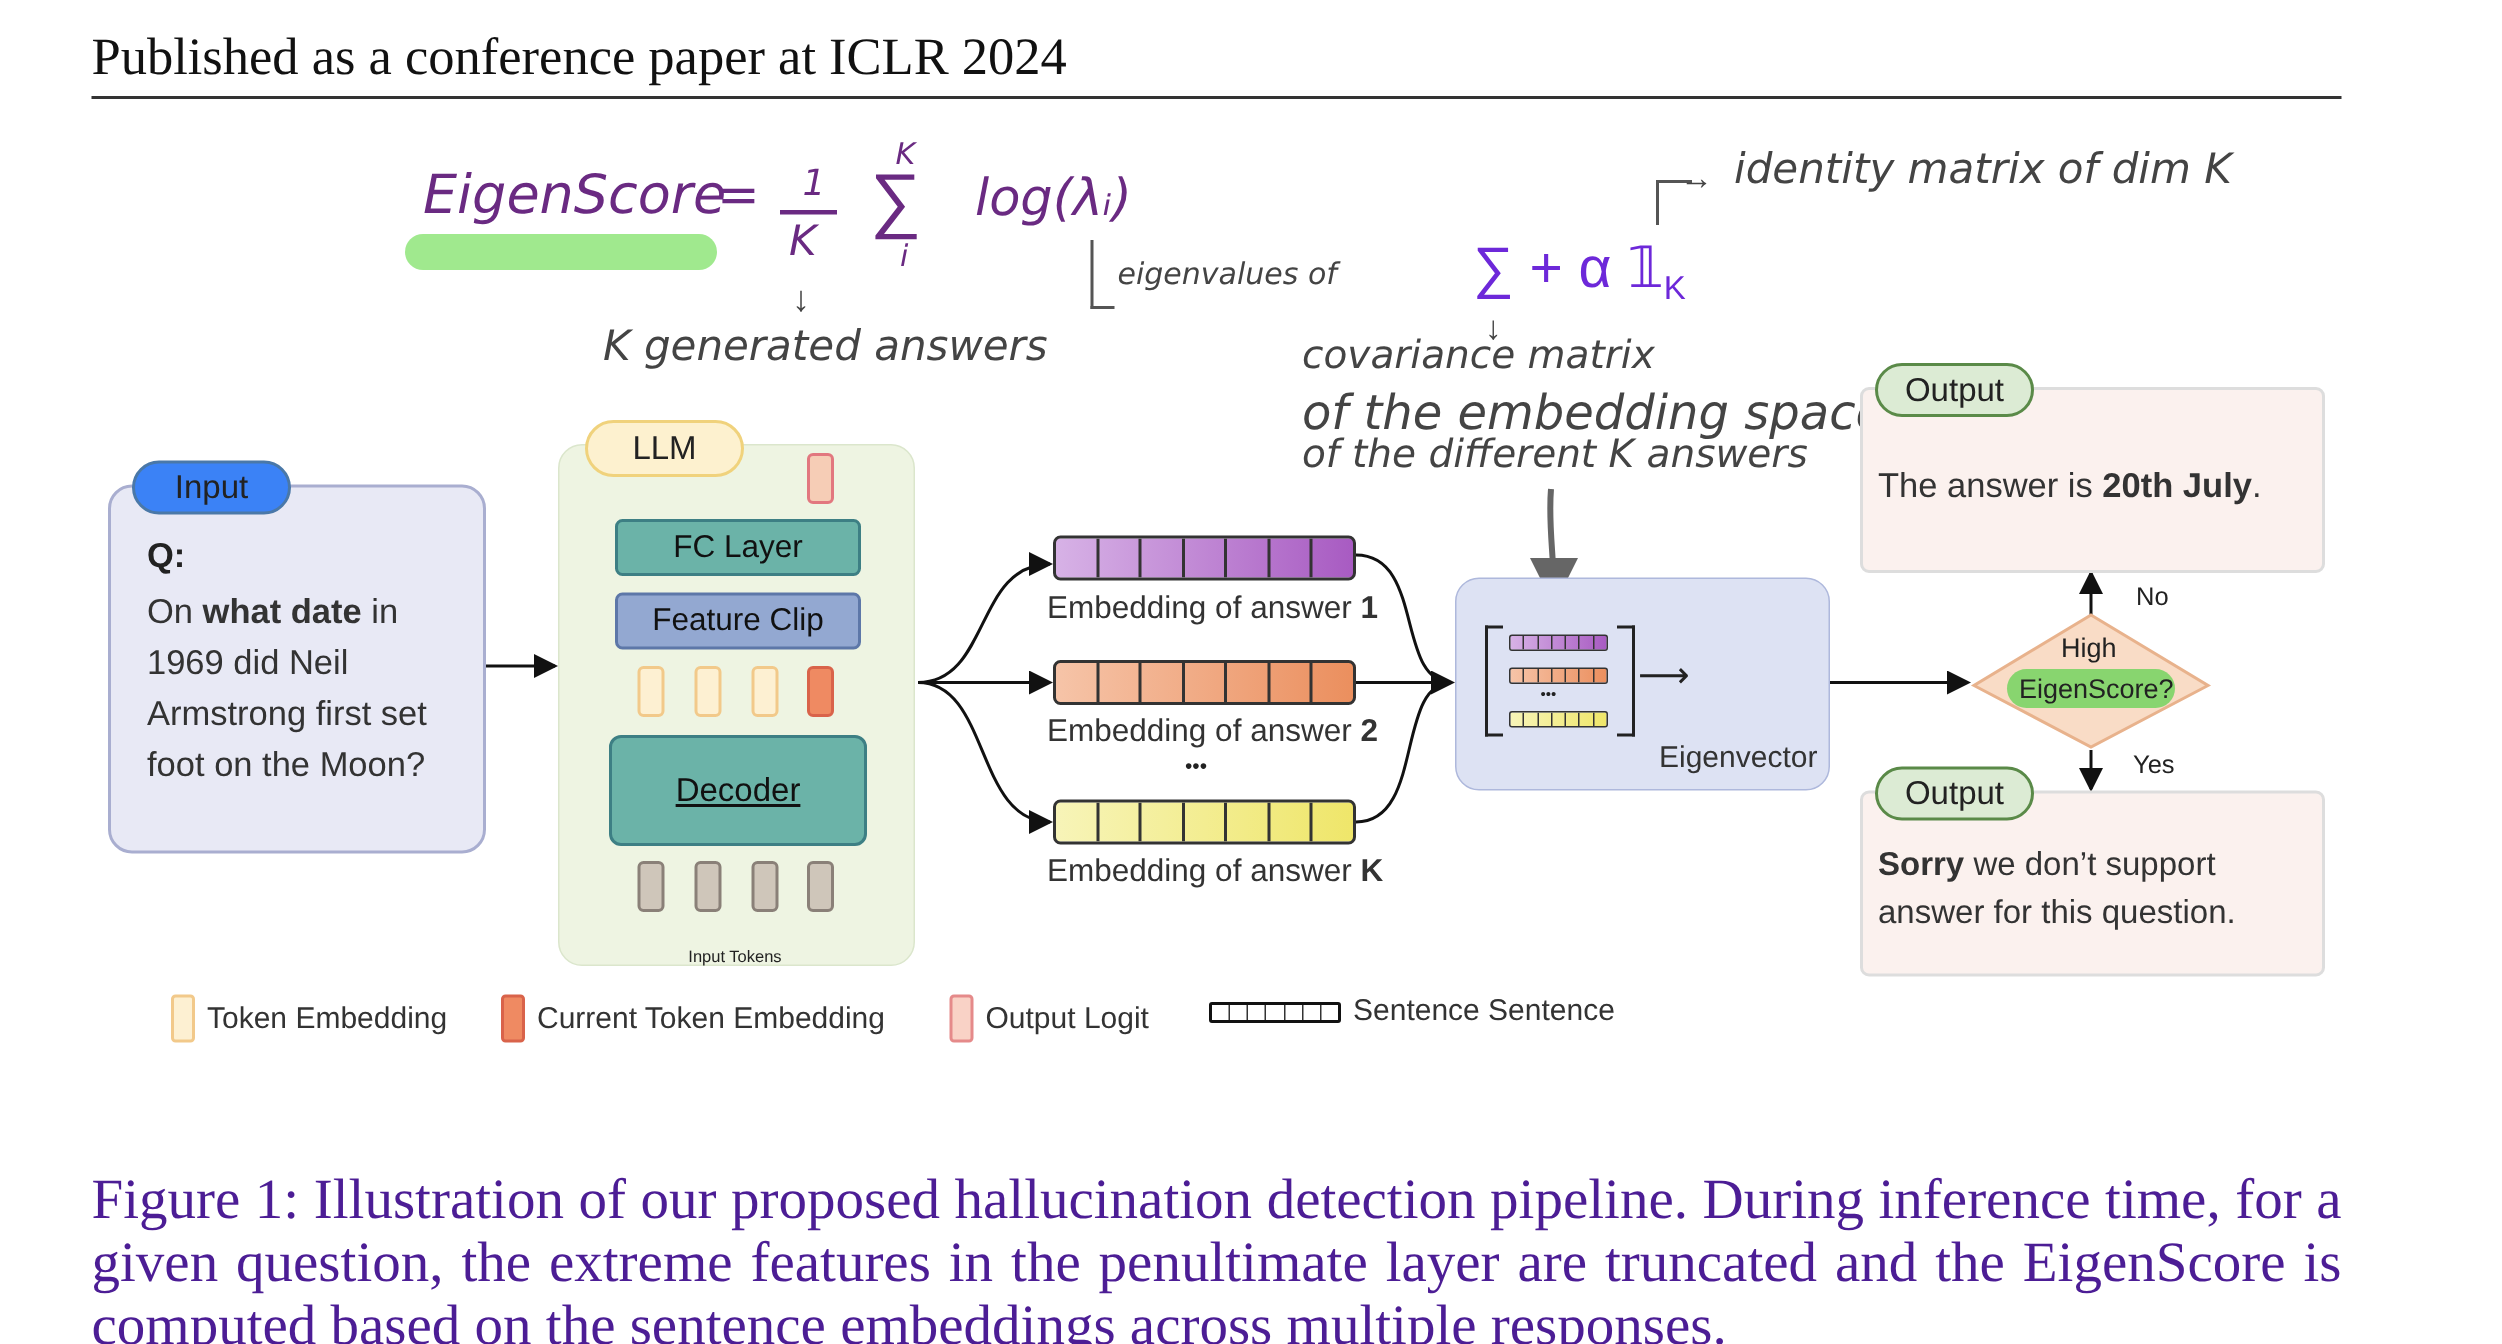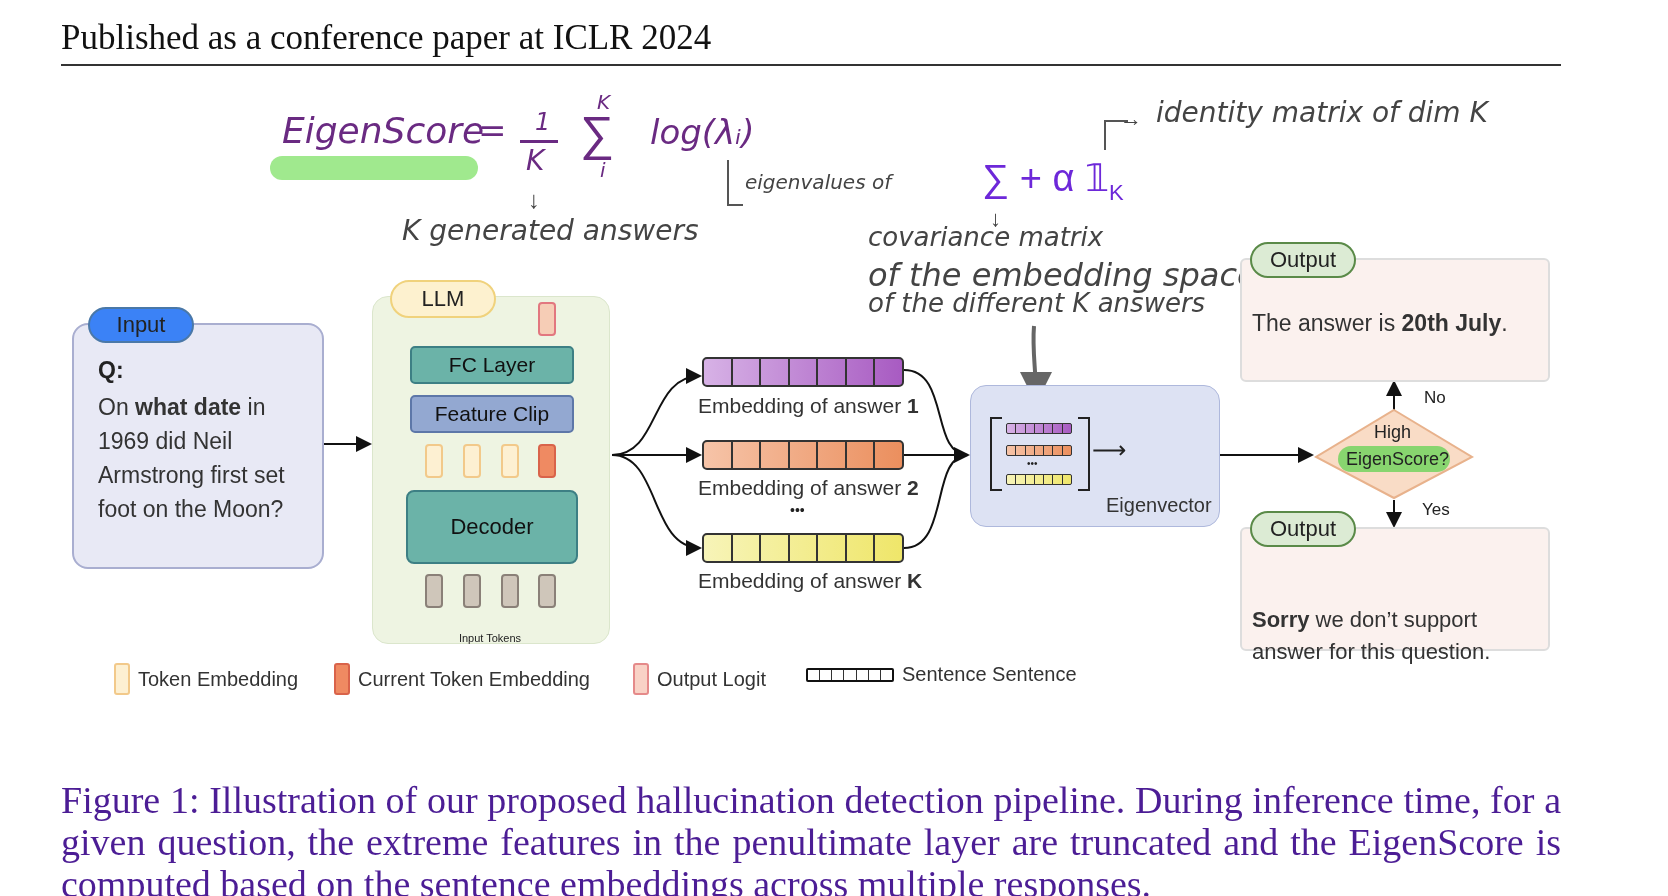--- a/index.html
+++ b/index.html
@@ -113,21 +113,21 @@
 <div class="abs" style="left:410px;top:346px;width:160px;height:34px;background:#6bb3a8;border:2px solid #3d7f84;border-radius:5px;text-align:center;line-height:34px;font-size:21px;color:#111;">
   <span>FC Layer</span>
 </div>
 <div class="abs" style="left:410px;top:395px;width:160px;height:34px;background:#93a8d1;border:2px solid #5d77a8;border-radius:5px;text-align:center;line-height:34px;font-size:21px;color:#111;">
   <span>Feature Clip</span>
 </div>
 <div class="tok" style="left:425px;top:444px;background:#fdf0d2;border:2px solid #f2c98a;"></div>
 <div class="tok" style="left:463px;top:444px;background:#fdf0d2;border:2px solid #f2c98a;"></div>
 <div class="tok" style="left:501px;top:444px;background:#fdf0d2;border:2px solid #f2c98a;"></div>
 <div class="tok" style="left:538px;top:444px;background:#ef8a62;border:2px solid #d9634a;"></div>
-<div class="abs" style="left:406px;top:490px;width:168px;height:70px;background:#6bb3a8;border:2px solid #3d7f84;border-radius:8px;text-align:center;line-height:70px;font-size:22px;color:#111;">
+<div class="abs" style="left:406px;top:490px;width:168px;height:70px;background:#6bb3a8;border:2px solid #3d7f84;border-radius:8px;text-align:center;line-height:70px;font-size:22px;color:#111;text-decoration:underline;">
   <span>Decoder</span>
 </div>
 <div class="tok" style="left:425px;top:574px;background:#cfc6ba;border:2px solid #8a8078;"></div>
 <div class="tok" style="left:463px;top:574px;background:#cfc6ba;border:2px solid #8a8078;"></div>
 <div class="tok" style="left:501px;top:574px;background:#cfc6ba;border:2px solid #8a8078;"></div>
 <div class="tok" style="left:538px;top:574px;background:#cfc6ba;border:2px solid #8a8078;"></div>
 <div class="abs" style="left:410px;top:632px;width:160px;text-align:center;font-size:11px;">Input Tokens</div>
 
 <div class="emb" id="emb0" style="left: 702px; top: 357px; width: 198px; background: linear-gradient(90deg, rgb(215, 178, 230), rgb(168, 91, 194));">
     <div></div>
@@ -208,21 +208,21 @@
 <div class="abs" style="left:1422px;top:500px;font-size:17px;">Yes</div>
 
 <div class="box" style="left:1240px;top:258px;width:306px;height:120px;background:#fbf1ee;border:2px solid #ddd;border-radius:6px;"></div>
 <div class="pill" style="left:1250px;top:242px;width:102px;height:32px;line-height:32px;background:#dcebd4;border:2.5px solid #5a8a48;">Output</div>
 <div class="abs" style="left:1252px;top:310px;font-size:23px;color:#333;">
   <span>The answer is </span><b>20th July</b><span>.</span>
 </div>
 
 <div class="box" style="left:1240px;top:527px;width:306px;height:120px;background:#fbf1ee;border:2px solid #ddd;border-radius:6px;"></div>
 <div class="pill" style="left:1250px;top:511px;width:102px;height:32px;line-height:32px;background:#dcebd4;border:2.5px solid #5a8a48;">Output</div>
-<div class="abs" style="left:1252px;top:604px;width:290px;font-size:22px;line-height:32px;color:#333;">
+<div class="abs" style="left:1252px;top:560px;width:290px;font-size:22px;line-height:32px;color:#333;">
   <b>Sorry</b><span> we don’t support answer for this question.</span>
 </div>
 
 <div class="legend-item" style="left:114px;">
   <span class="lg-sw" style="background:#fdf0d2;border:2px solid #f2c98a;"></span>
   <span>Token Embedding</span>
 </div>
 <div class="legend-item" style="left:334px;">
   <span class="lg-sw" style="background:#ef8a62;border:2px solid #d9634a;"></span>
   <span>Current Token Embedding</span>

